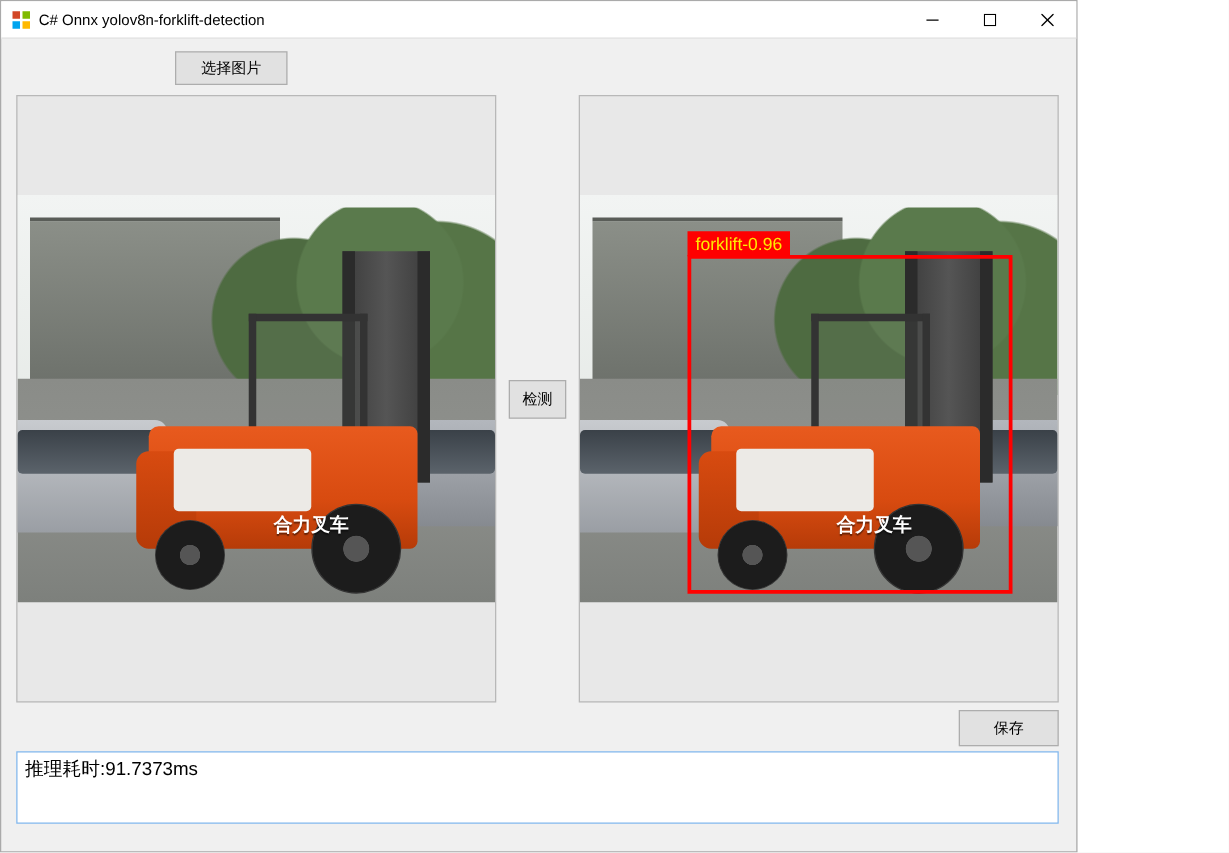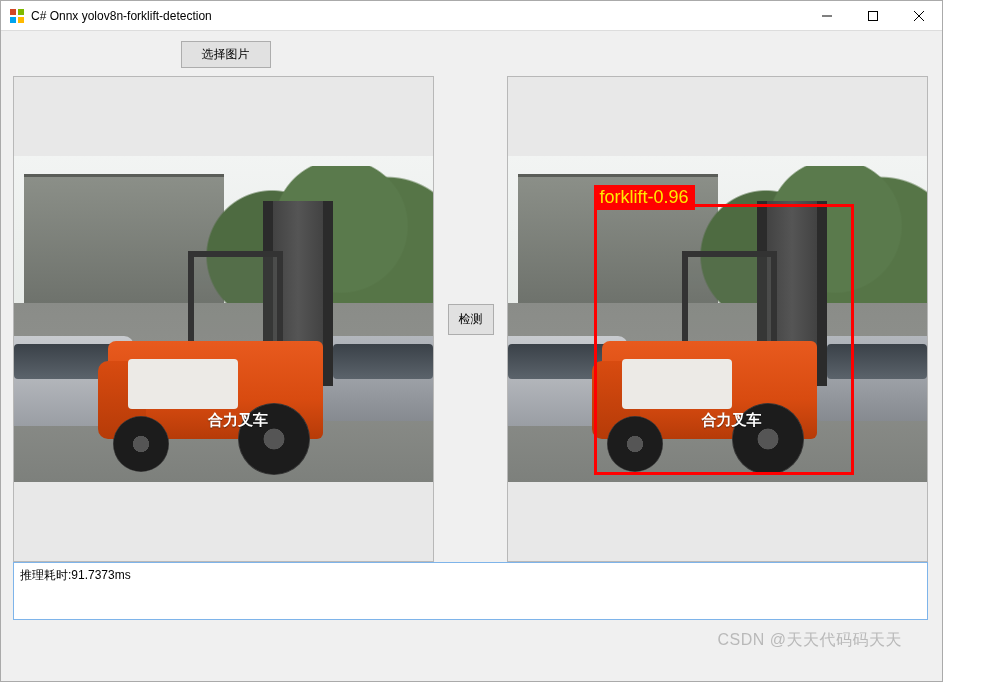--- a/index.html
+++ b/index.html
@@ -7,21 +7,21 @@
       margin: 0;
       padding: 0;
     }
     body {
       font-family: "Microsoft YaHei", "Segoe UI", Tahoma, sans-serif;
       font-size: 12px;
       background: #ffffff;
       overflow: hidden;
     }
     .window {
-      width: 943px;
+      width: 862px;
       height: 682px;
       background: #f0f0f0;
       border: 1px solid #aaaaaa;
       display: flex;
       flex-direction: column;
     }
     .titlebar {
       height: 30px;
       background: #ffffff;
       border-bottom: 1px solid #dddddd;
@@ -142,21 +142,21 @@
     .car.c1 { left: -10px; top: 180px; width: 130px; height: 90px; }
     .car.c2 { right: -10px; top: 180px; width: 120px; height: 85px; background: linear-gradient(#b3b7bd, #868a90);}
     .car-window {
       position: absolute;
       top: 8px; left: 10px; right: 10px; height: 35px;
       background: linear-gradient(#3a4148, #5b636b);
       border-radius: 4px;
     }
     .forklift {
       position: absolute;
-      left: 84px;
+      left: 95px;
       top: 75px;
       width: 250px;
       height: 245px;
     }
     .mast {
       position: absolute;
       left: 165px; top: -30px;
       width: 70px; height: 185px;
       background: linear-gradient(90deg, #3b3b3b, #555, #3b3b3b);
     }
@@ -215,21 +215,21 @@
     }
     .bbox {
       position: absolute;
       border: 3px solid #ff0000;
       box-sizing: border-box;
     }
     .bbox-label {
       position: absolute;
       background: #ff0000;
       color: #ffea00;
-      font-size: 18px;
+      font-size: 14px;
       padding: 2px 6px;
       left: -3px;
       top: -22px;
       white-space: nowrap;
       font-family: Arial, sans-serif;
     }
     .trees {
       position: absolute;
       top: 10px; right: 0;
       width: 230px; height: 150px;
@@ -247,21 +247,21 @@
     .save-btn {
       min-width: 80px;
       padding: 5px 22px;
     }
 
     .log-box {
       border: 1px solid #7eb4ea;
       background: #ffffff;
       height: 58px;
       padding: 4px 6px;
-      font-size: 12px;
+      font-size: 15px;
       color: #000;
       overflow: auto;
     }
     .watermark {
       position: absolute;
       right: 40px;
       bottom: 30px;
       color: rgba(140,140,140,0.55);
       font-size: 16px;
       pointer-events: none;
@@ -363,22 +363,24 @@
             <div class="brand-text">合力叉车</div>
           </div>
           <div class="bbox" id="bbox" style="left: 86px; top: 48px; width: 260px; height: 271px;">
             <div class="bbox-label">forklift-0.96</div>
           </div>
         </div>
       </div>
 
     </div>
 
+    <div class="bottom-row">
+      <button class="wf-button save-btn">保存</button>
+    </div>
 
     <div class="log-box">
       <div>推理耗时:91.7373ms</div>
     </div>
 
-    <div class="watermark">CSDN @天天代码码天天</div>
 
   </div>
 
 </div>
 
 </body></html>

